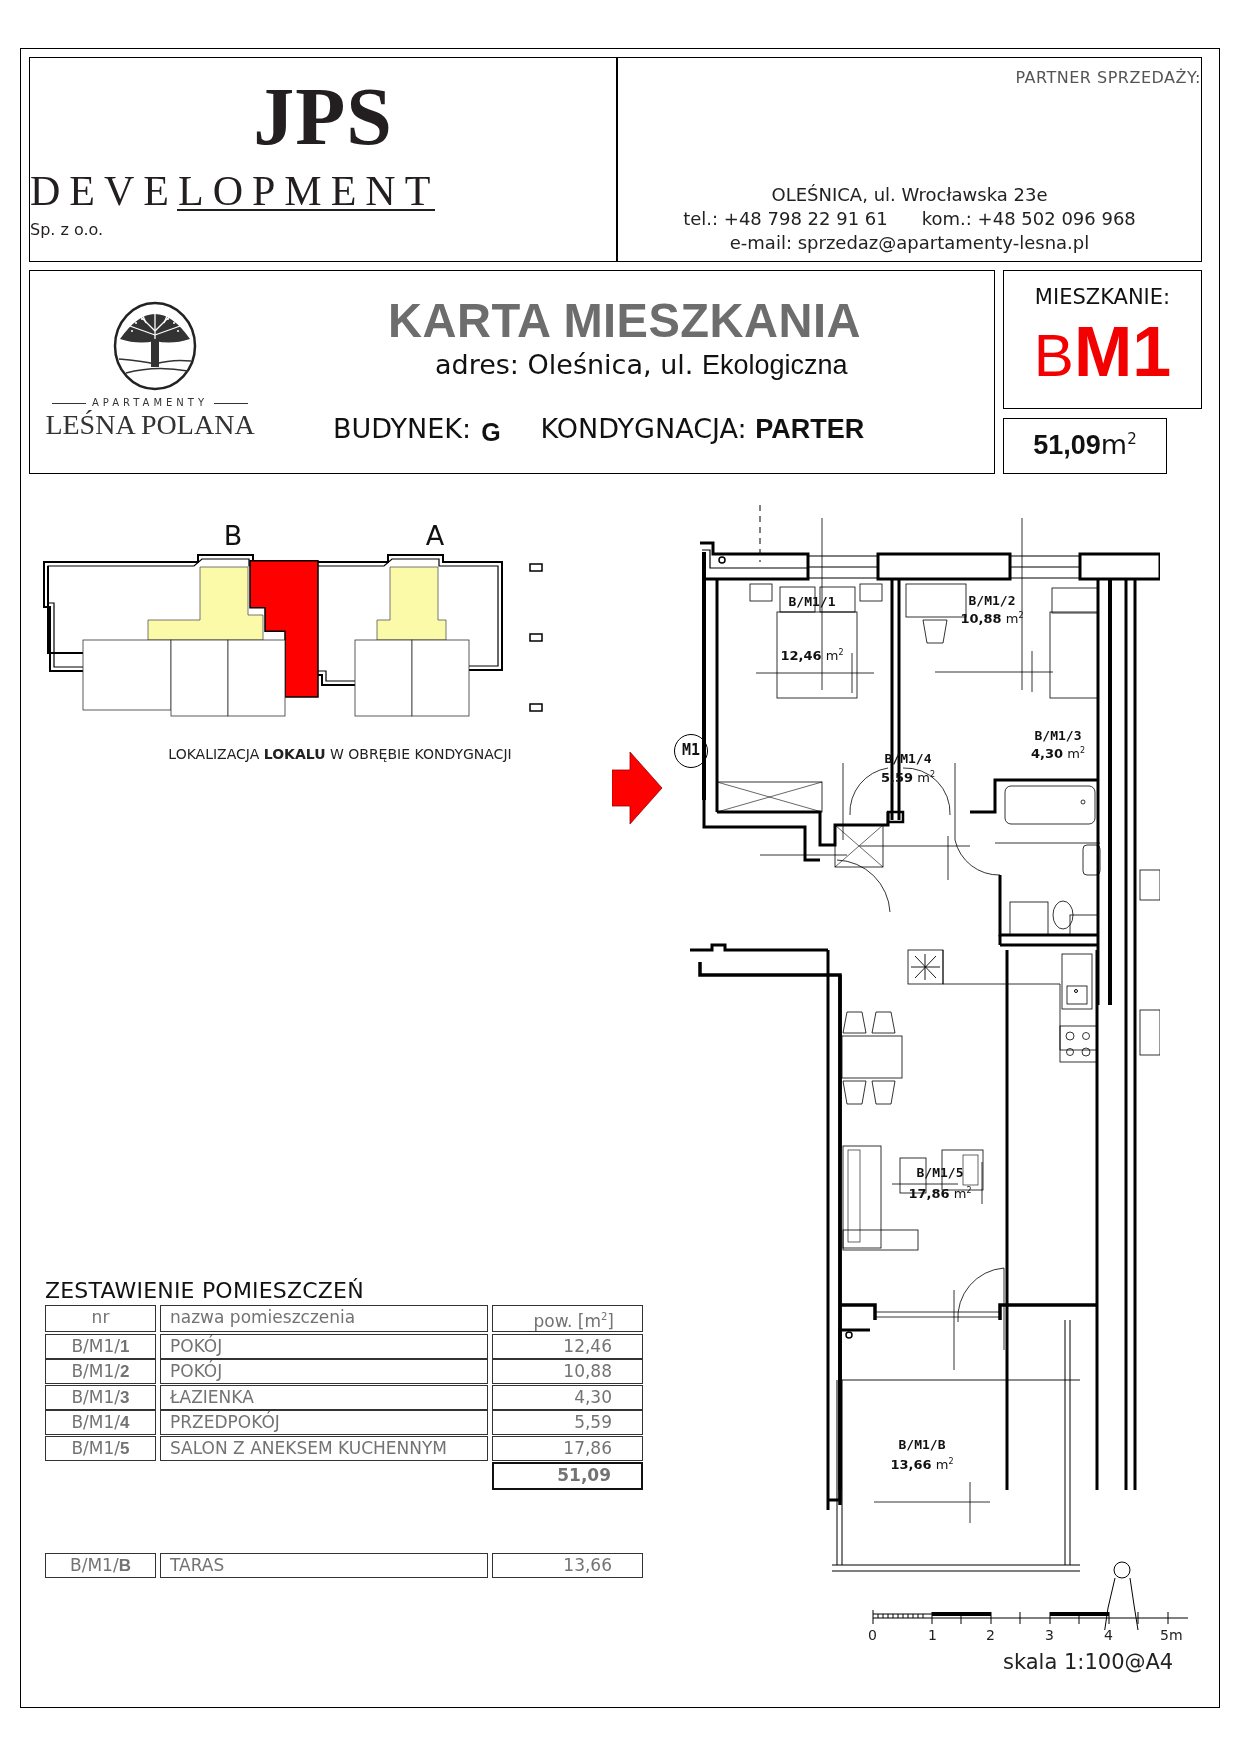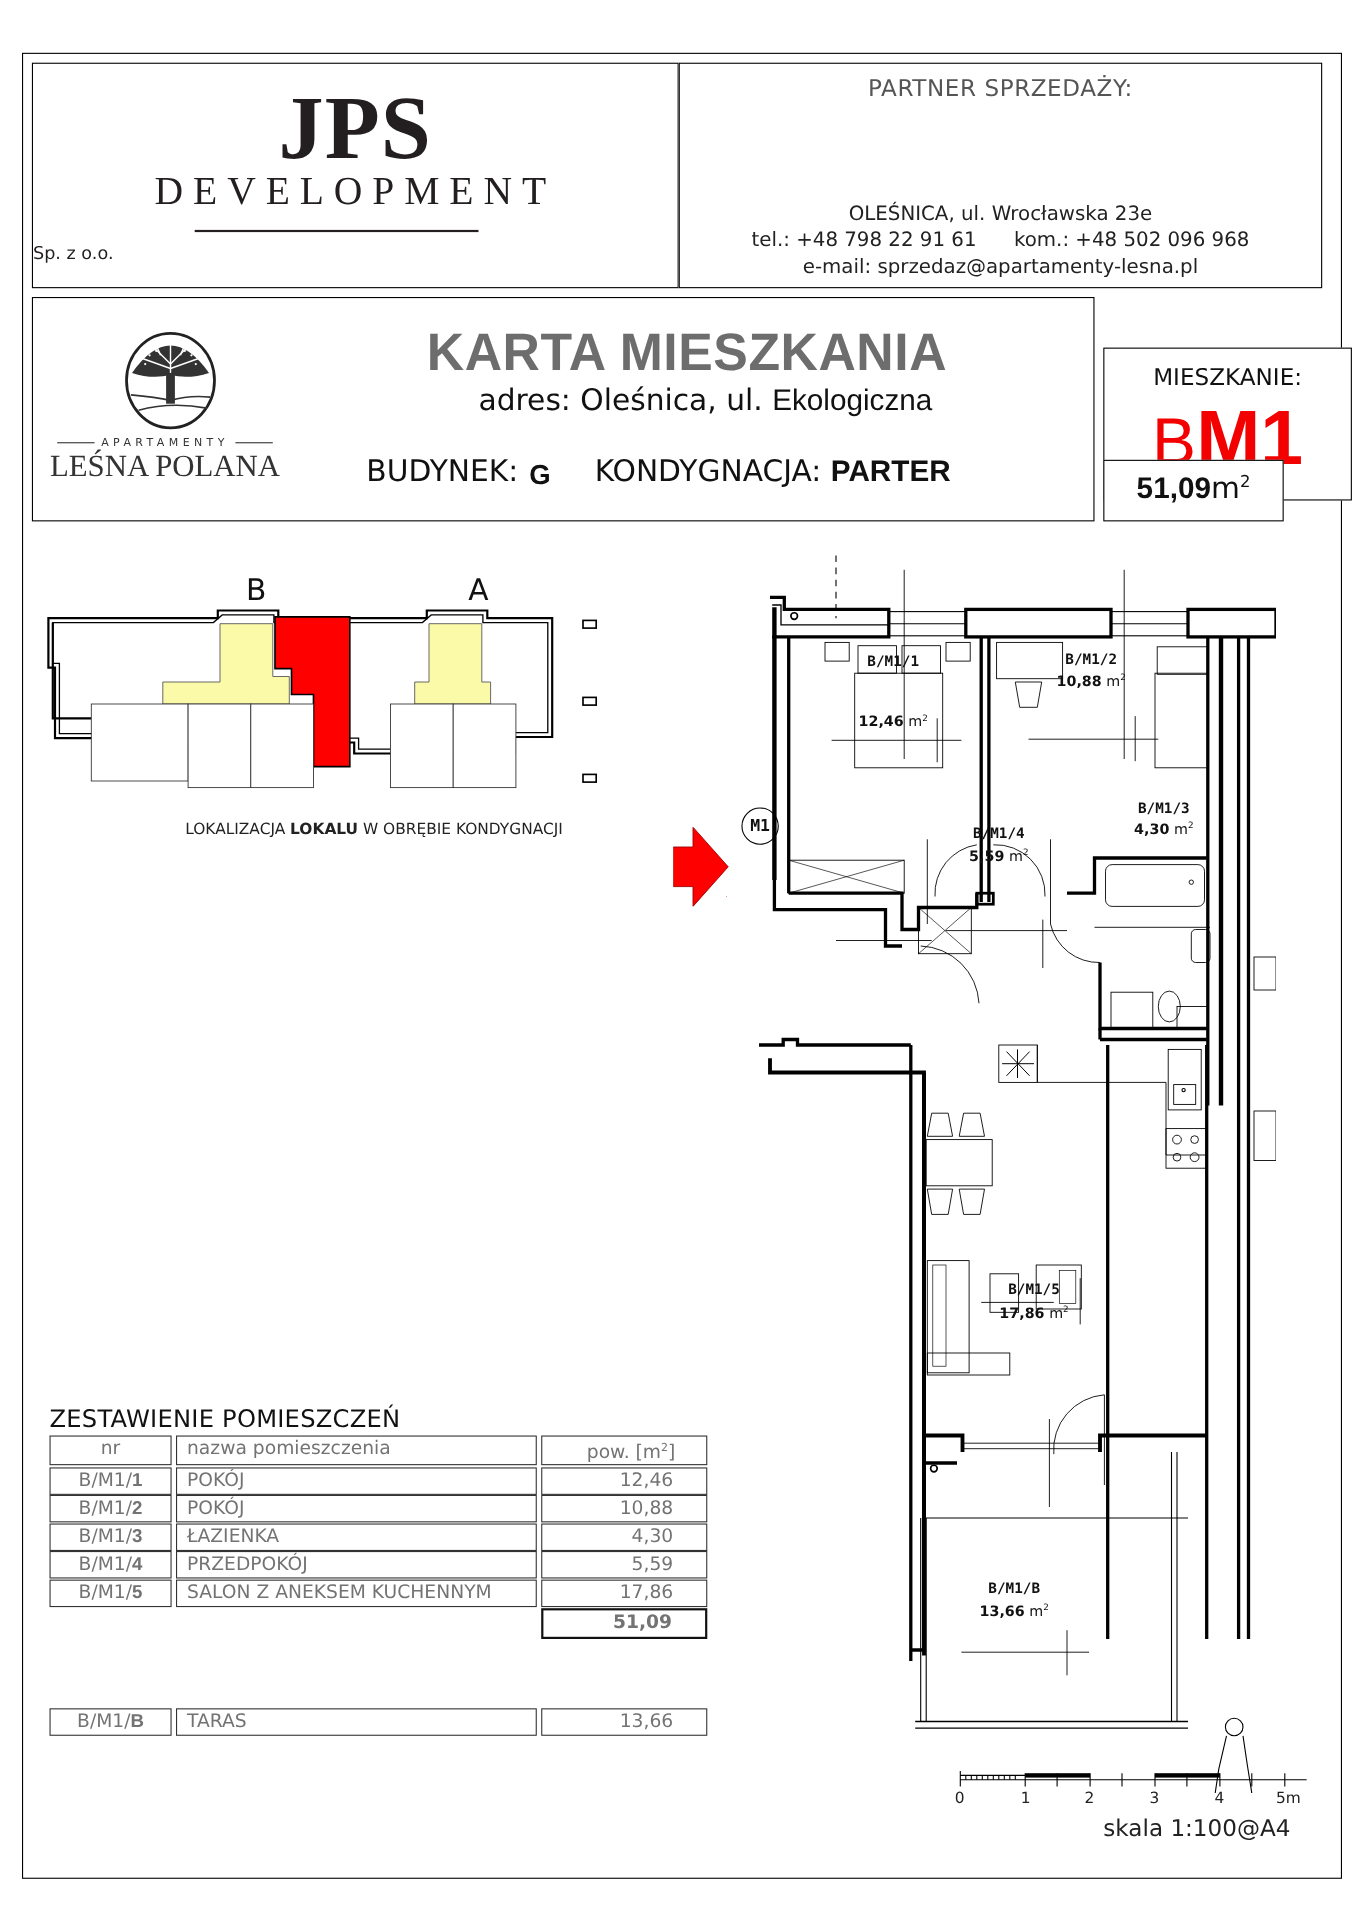--- a/index.html
+++ b/index.html
@@ -7,30 +7,30 @@
   body { position: relative; font-family: "DejaVu Sans", sans-serif; color: #111; overflow: hidden; }
 
   .frame-outer { position: absolute; left: 20px; top: 48px; width: 1200px; height: 1660px; border: 1.5px solid #000; }
 
   .box { position: absolute; border: 1.5px solid #000; background: #fff; }
 
   
   #hdr-left { left: 29px; top: 57px; width: 588px; height: 205px; }
   .jps-title { position: absolute; left: 0; width: 100%; top: 18px; text-align: center;
     font-family: "Liberation Serif", serif; font-weight: bold; font-size: 82px; color: #231f20; letter-spacing: 1px; line-height: 1; }
-  .jps-dev { position: absolute; left: 0; width: 100%; top: 97px; text-align: center;
-    font-family: "Liberation Serif", serif; font-size: 36px; letter-spacing: 9px; color: #231f20; line-height: 1; }
+  .jps-dev { position: absolute; left: 0; width: 100%; top: 112px; 
+    font-family: "Liberation Serif", serif; font-size: 42px; letter-spacing: 9px; color: #231f20; line-height: 1; }
   .jps-line { position: absolute; left: 147px; top: 151px; width: 258px; height: 2px; background: #231f20; }
   .jps-sp { position: absolute; left: 0; width: 100%; top: 162px; text-align: left;
     font-family: "DejaVu Sans", sans-serif; font-size: 16px; color: #231f20; }
 
   
   #hdr-right { left: 617px; top: 57px; width: 585px; height: 205px; }
-  .partner-label { position: absolute; left: 0; width: 100%; top: 10px; text-align: center;
-    font-size: 21px; color: #555; letter-spacing: 0.5px; }
+  .partner-label { position: absolute; left: 0; width: 100%; top: 10px; text-align: right;
+    font-size: 16px; color: #555; letter-spacing: 0.5px; }
   .nf-logo { position: absolute; left: 183px; top: 50px; width: 230px; height: 60px; }
   .nf-circle { position: absolute; left: 0; top: 0; width: 62px; height: 58px; border-radius: 50%; background: #d32630;
     color: #fff; font-family: "Liberation Serif", serif; font-weight: bold; font-size: 25px; text-align: center; line-height: 58px; }
   .nf-name { position: absolute; left: 62px; top: 4px; font-family: "Liberation Serif", serif; font-weight: bold;
     font-size: 27px; color: #d32630; letter-spacing: 0.2px; }
   .nf-sub { position: absolute; left: 70px; top: 37px; font-family: "DejaVu Sans Mono", monospace; font-weight: bold;
     font-size: 12px; color: #222; letter-spacing: 1px; }
   .partner-line { position: absolute; left: 0; width: 100%; text-align: center; font-size: 18px; color: #222; }
   .pl1 { top: 126px; } .pl2 { top: 150px; } .pl3 { top: 174px; }
   .pl2 span.gap { display: inline-block; width: 34px; }
@@ -45,21 +45,21 @@
 
   .karta-title { position: absolute; left: 358px; top: 22px; font-family: "Liberation Sans", sans-serif; font-weight: bold;
     font-size: 48px; color: #6d6d6d; letter-spacing: 0.5px; transform: scaleX(0.98); transform-origin: left; }
   .adres { position: absolute; left: 405px; top: 78px; font-size: 27px; color: #111; }
   .adres b { font-weight: normal; font-family: "Liberation Sans", sans-serif; }
   .budynek { position: absolute; left: 303px; top: 142px; font-size: 27px; color: #111; }
   .budynek .val-g { font-family: "Liberation Sans", sans-serif; font-weight: bold; font-size: 25px; margin-left: 10px; position: relative; top: 3px; }
   .budynek .gap { display: inline-block; width: 40px; }
   .budynek .val-p { font-family: "Liberation Sans", sans-serif; font-weight: bold; }
 
-  #mieszk-box { left: 1003px; top: 270px; width: 226px; height: 139px; margin-top: 46px; }
+  #mieszk-box { left: 1003px; top: 270px; width: 199px; height: 139px; }
   .mieszk-label { position: absolute; left: 0; width: 100%; top: 14px; text-align: center; font-size: 21px; color: #111; }
   .mieszk-code { position: absolute; left: 0; width: 100%; top: 46px; text-align: center; color: #f30000; line-height: 1; }
   .mieszk-code .b { font-family: "Liberation Sans", sans-serif; font-size: 60px; }
   .mieszk-code .m { font-family: "Liberation Sans", sans-serif; font-weight: bold; font-size: 70px; }
 
   #area-box { left: 1003px; top: 418px; width: 164px; height: 56px; }
   .area-val { position: absolute; left: 0; width: 100%; top: 10px; text-align: center; font-size: 27px; }
   .area-val b { font-family: "Liberation Sans", sans-serif; }
   .area-val sup { font-size: 15px; }
 

